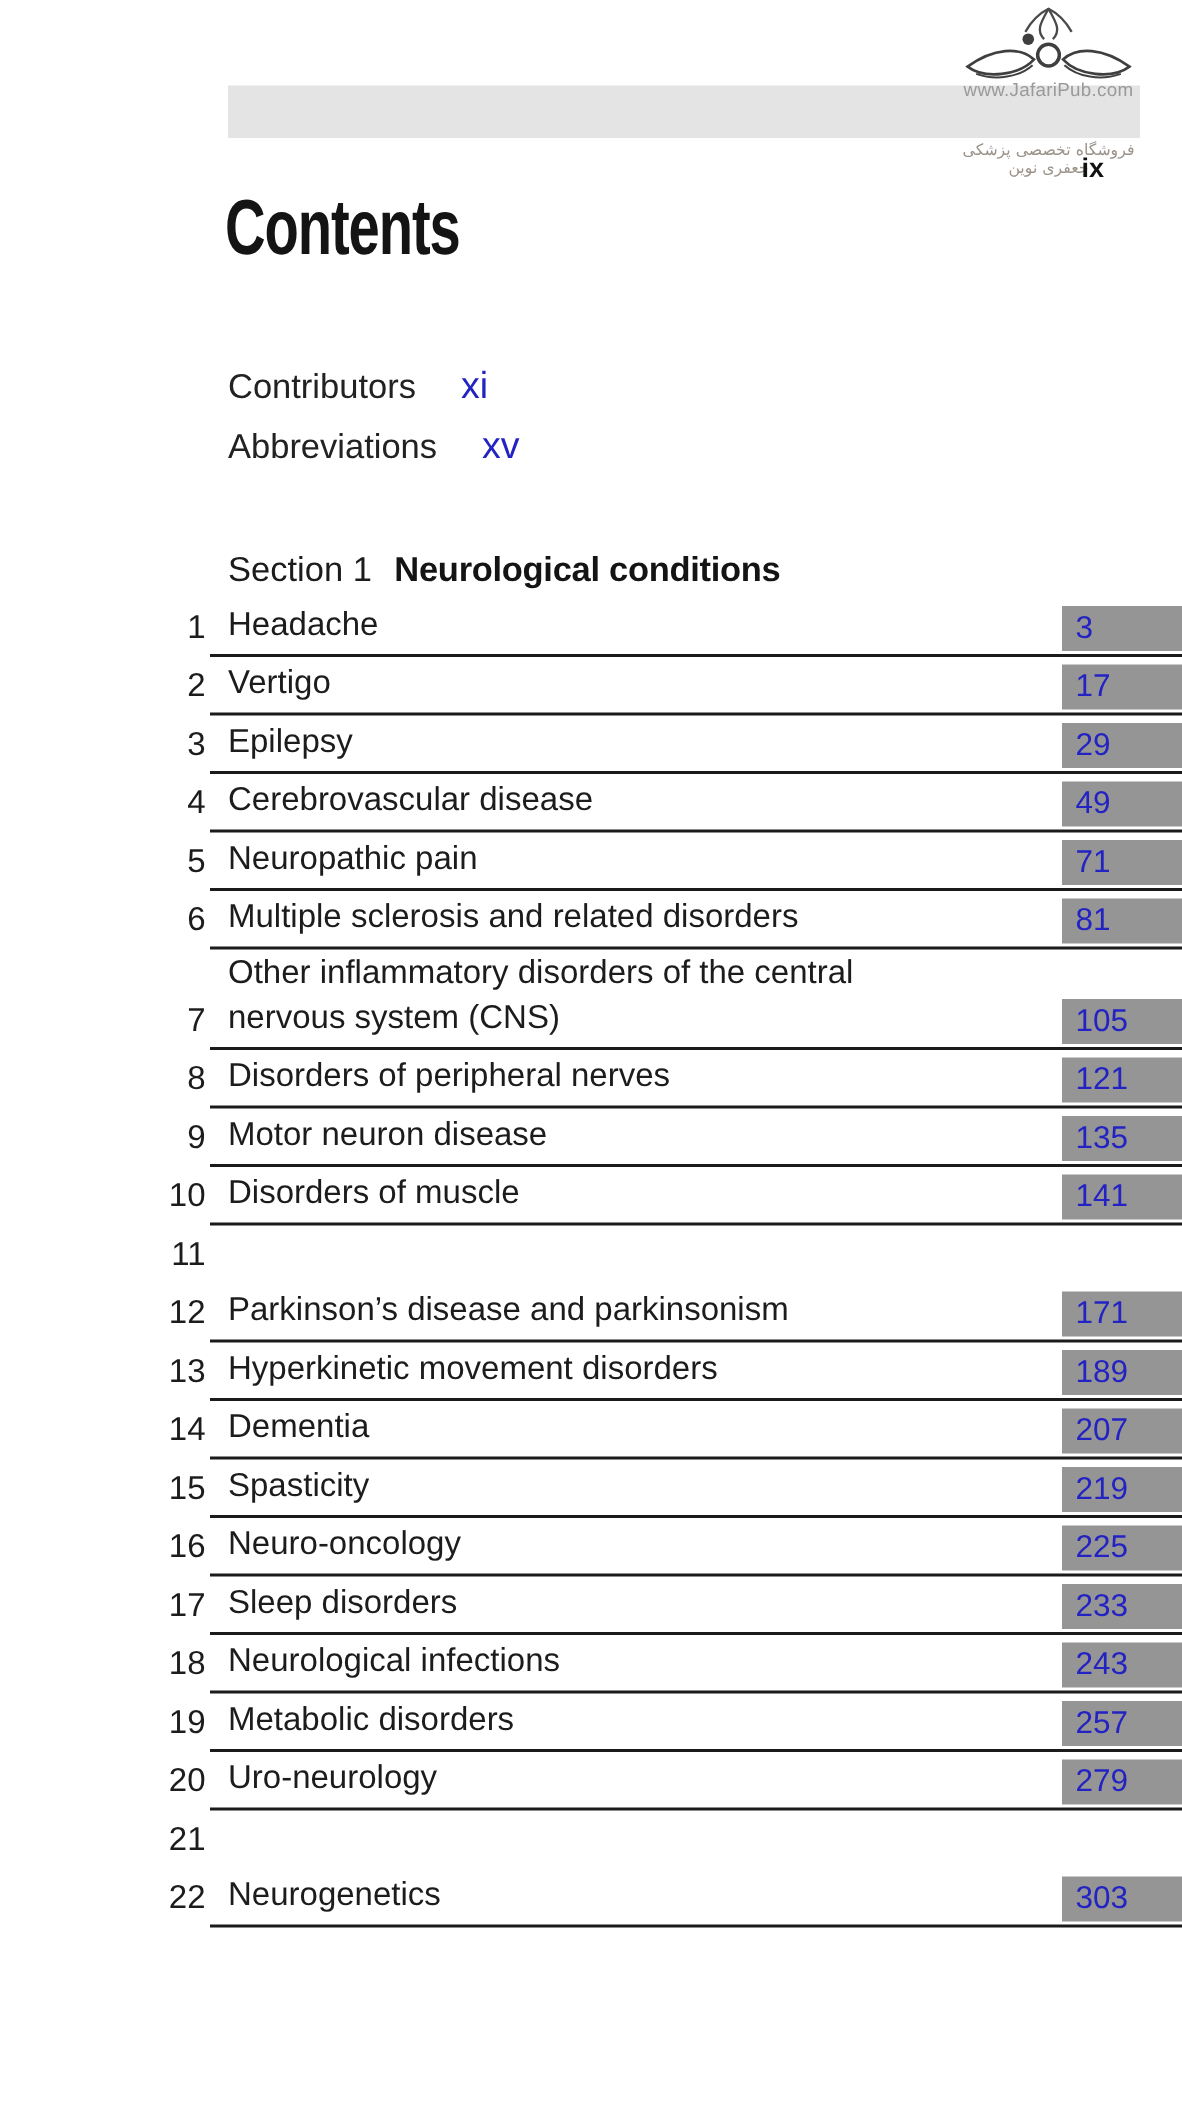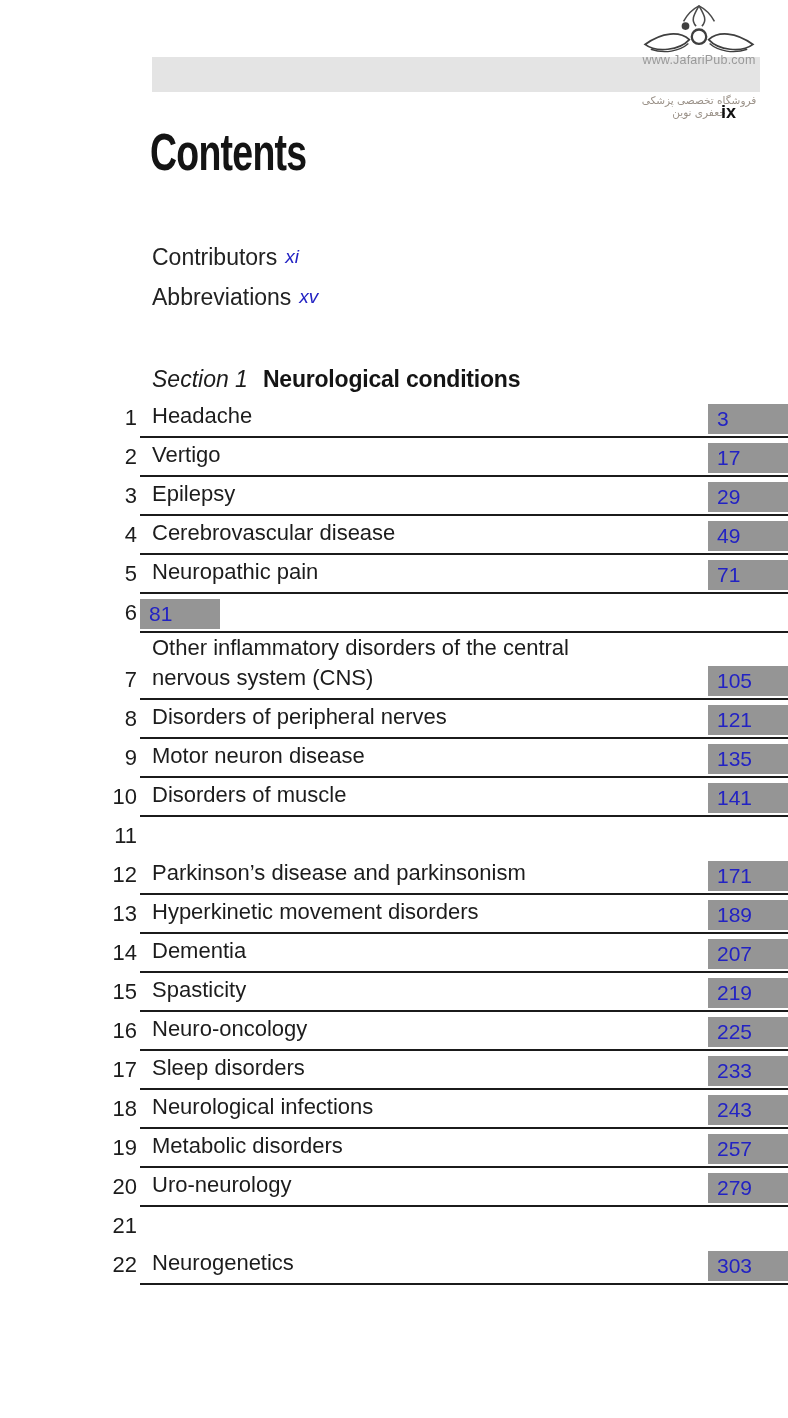--- a/index.html
+++ b/index.html
@@ -26,25 +26,25 @@
   .book-title {
     position:absolute; left:150px; top:122px;
     font-size:52px; font-weight:700; letter-spacing:-1px; color:#141414;
     transform:scaleX(.72); transform-origin:left top; white-space:nowrap;
   }
 
   
   .front-matter { position:absolute; left:152px; top:244px; }
   .fm-item { display:flex; align-items:flex-end; line-height:26px; margin-bottom:14px; }
   .fm-label { font-size:23px; color:#222; }
-  .fm-page { font-size:19px; font-style:italic; color:var(--blue,#2323c3); margin-left:8px; }
+  .fm-page { font-size:25px; color:var(--blue,#2323c3); margin-left:30px; }
 
   
   .section-head { position:absolute; left:152px; top:366px; font-size:23px; white-space:nowrap; }
-  .section-label { color:#1c1c1c;font-style:italic; }
+  .section-label { color:#1c1c1c; }
   .section-name { font-weight:700; margin-left:15px; letter-spacing:-0.2px; color:#141414; }
 
   
   .toc { position:absolute; left:100px; top:399px; width:688px; }
   .toc-row { display:flex; align-items:flex-end; min-height:39px; }
   .toc-num {
     width:40px; box-sizing:border-box; padding:0 3px 7px 0;
     text-align:right; font-size:22px; color:#1c1c1c;
   }
   .toc-rule { flex:1; display:flex; align-items:flex-end; border-bottom:2px solid var(--rule,#1b1b1b); }
@@ -154,20 +154,21 @@
         <div class="toc-title">Neuropathic pain</div>
         <div class="toc-pagebox">
           <span>71</span>
         </div>
       </div>
     </div>
 
     <div class="toc-row">
       <div class="toc-num">6</div>
       <div class="toc-rule">
+        <div class="toc-title">Multiple sclerosis and related disorders</div>
         <div class="toc-pagebox">
           <span>81</span>
         </div>
       </div>
     </div>
 
     <div class="toc-row">
       <div class="toc-num">7</div>
       <div class="toc-rule">
         <div class="toc-title">Other inflammatory disorders of the central

